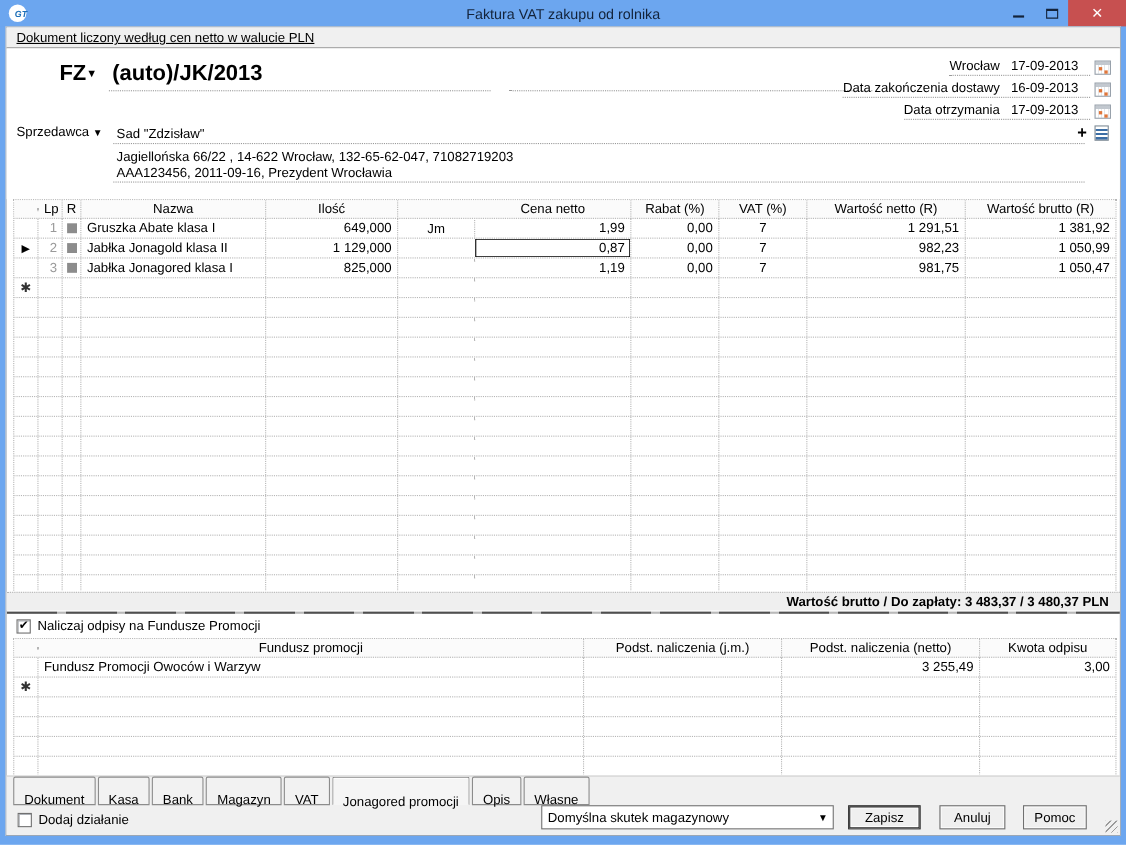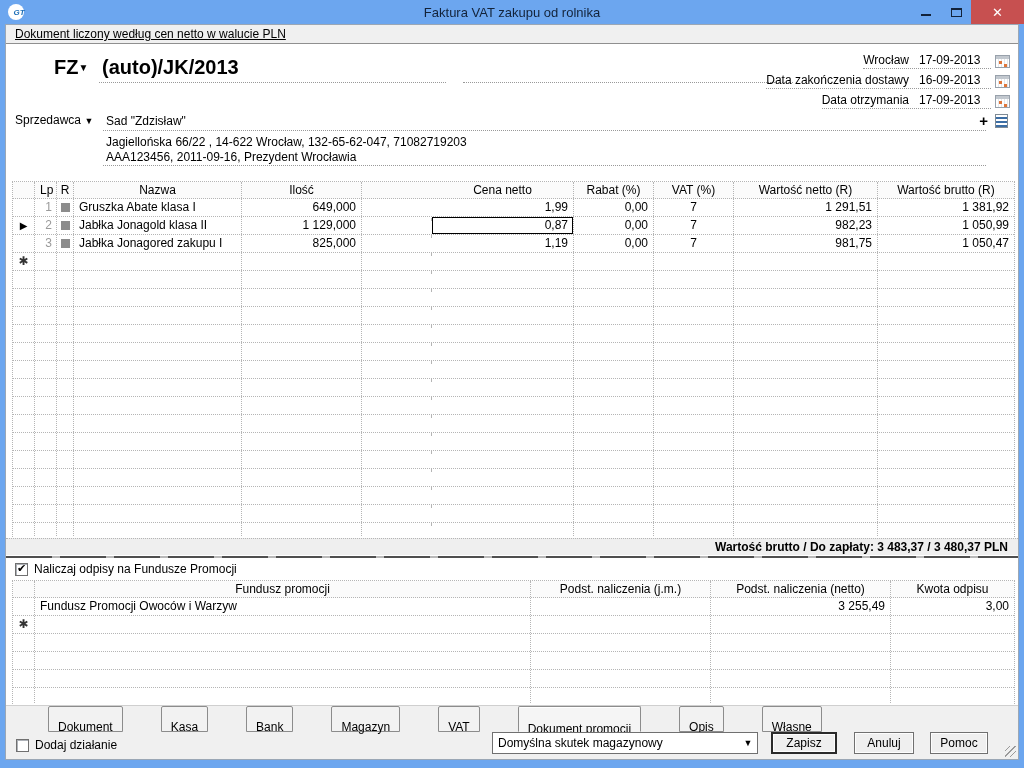--- a/index.html
+++ b/index.html
@@ -53,21 +53,21 @@
   .spec-lbl { position:absolute; left:0; top:0; }
   .recalc { position:absolute; left:136px; top:0; }
   .defprice { position:absolute; right:2px; top:0; }
   .dd-arr { font-size:9px; }
 
   
   .grid { position:absolute; left:6px; width:1003px; border:1px dotted #b5b5b5; border-bottom:none; overflow:hidden; background:#fff; }
   .main-grid { top:156px; height:356px; }
   .funds-grid { top:555px; height:124px; }
   .grow { display:flex; height:18px; border-bottom:1px dotted #b5b5b5; }
-  .ghead { background:#fbfbfb; height:17px; }
+  .ghead { background:#fbfbfb; height:17px;align-items:center; }
   .cell { border-right:1px dotted #b5b5b5; padding:1px 5px; line-height:15px; white-space:nowrap; overflow:hidden; }
   .ghead .cell { text-align:center; }
   .num { text-align:right; }
   .ctr { text-align:center; }
   .lp { text-align:right; color:#9a9a9a; padding-right:4px; }
   .g-sel{width:22px;} .g-lp{width:22px;} .g-r{width:17px; padding:1px 0; text-align:center;}
   .g-name{width:168px;} .g-qty{width:120px;} .g-unit{width:70px;margin-top:36px;} .g-price{width:142px;}
   .g-disc{width:80px;} .g-vat{width:80px;} .g-net{width:144px;} .g-gross{flex:1; border-right:none;}
   .rsq { display:inline-block; width:9px; height:9px; background:#8c8c8c; margin-top:3px; }
   .arrow { visibility:hidden; font-size:10px; line-height:15px; }
@@ -82,21 +82,21 @@
 
   
   .chk-row { position:absolute; display:flex; align-items:center; gap:6px; }
   .checkbox { width:13px; height:13px; background:#fff; border:1px solid #707070; box-shadow:inset 1px 1px 0 #aeb2b8; position:relative; }
   .checkbox.checked::after { content:"✔"; position:absolute; left:1px; top:-2px; font-size:11px; color:#000; }
   .funds-chk { left:9px; top:537px; }
 
   
   .footer { position:absolute; left:0; right:0; top:680px; bottom:0; background:#f0f0f0; border-top:1px solid #cfcfcf; }
   .tabs { position:absolute; left:6px; top:4px; display:flex; align-items:flex-end; gap:2px; height:22px; }
-  .tab { height:19px; padding:12px 9px; background:#f2f2f2; border:1px solid #8c8c8c; border-radius:2px 2px 0 0; line-height:17px; white-space:nowrap;margin-left:36px; }
+  .tab { height:19px; padding:12px 9px; background:#f2f2f2; border:1px solid #8c8c8c; border-radius:2px 2px 0 0; line-height:17px; white-space:nowrap; }
   .tab.active { height:22px; background:#f5f5f5; border-bottom:1px solid #f5f5f5; line-height:20px; box-shadow:inset 0 1px 0 #fff; }
   .add-chk { left:10px; top:32px; }
   .combo { position:absolute; left:486px; top:26px; width:266px; height:22px; background:#fff; border:1px solid #707070; display:flex; align-items:center; padding-left:5px; }
   .combo .dd-btn { margin-left:auto; width:18px; text-align:center; font-size:9px; color:#000; }
   .btn { position:absolute; top:26px; height:22px; background:#efefef; border:1px solid #707070; text-align:center; line-height:20px; box-shadow:inset 0 0 0 1px #fdfdfd; }
   .btn.default { border:1px solid #2a2a2a; box-shadow:inset 0 0 0 1px #2a2a2a, inset 0 0 0 2px #fdfdfd; }
   .btn-save { left:765px; width:66px; }
   .btn-cancel { left:848px; width:60px; }
   .btn-help { left:924px; width:58px; }
   .grip { position:absolute; right:2px; bottom:2px; width:11px; height:11px; background:repeating-linear-gradient(135deg, transparent 0 3px, #9a9a9a 3px 4px); }
@@ -205,21 +205,21 @@
       <div class="cell g-disc num">0,00</div>
       <div class="cell g-vat ctr">7</div>
       <div class="cell g-net num">982,23</div>
       <div class="cell g-gross num">1 050,99</div>
     </div>
 
     <div class="grow">
       <div class="cell g-sel ctr"><span class="arrow">▶</span></div>
       <div class="cell g-lp lp">3</div>
       <div class="cell g-r"><span class="rsq"></span></div>
-      <div class="cell g-name">Jabłka Jonagored zakupu I</div>
+      <div class="cell g-name">Jabłka Jonagored klasa I</div>
       <div class="cell g-qty num">825,000</div>
       <div class="cell g-unit">kg.</div>
       <div class="cell g-price num">1,19</div>
       <div class="cell g-disc num">0,00</div>
       <div class="cell g-vat ctr">7</div>
       <div class="cell g-net num">981,75</div>
       <div class="cell g-gross num">1 050,47</div>
     </div>
 
     <div class="grow">
@@ -497,21 +497,21 @@
       </div>
   </div>
 
   <div class="footer">
     <div class="tabs">
       <div class="tab">Dokument</div>
       <div class="tab">Kasa</div>
       <div class="tab">Bank</div>
       <div class="tab">Magazyn</div>
       <div class="tab">VAT</div>
-      <div class="tab active">Dokument promocji</div>
+      <div class="tab active">Jonagored promocji</div>
       <div class="tab">Opis</div>
       <div class="tab">Własne</div>
     </div>
 
     <div class="chk-row add-chk">
       <span class="checkbox"></span>
       <span>Dodaj działanie</span>
     </div>
 
     <div class="combo">

